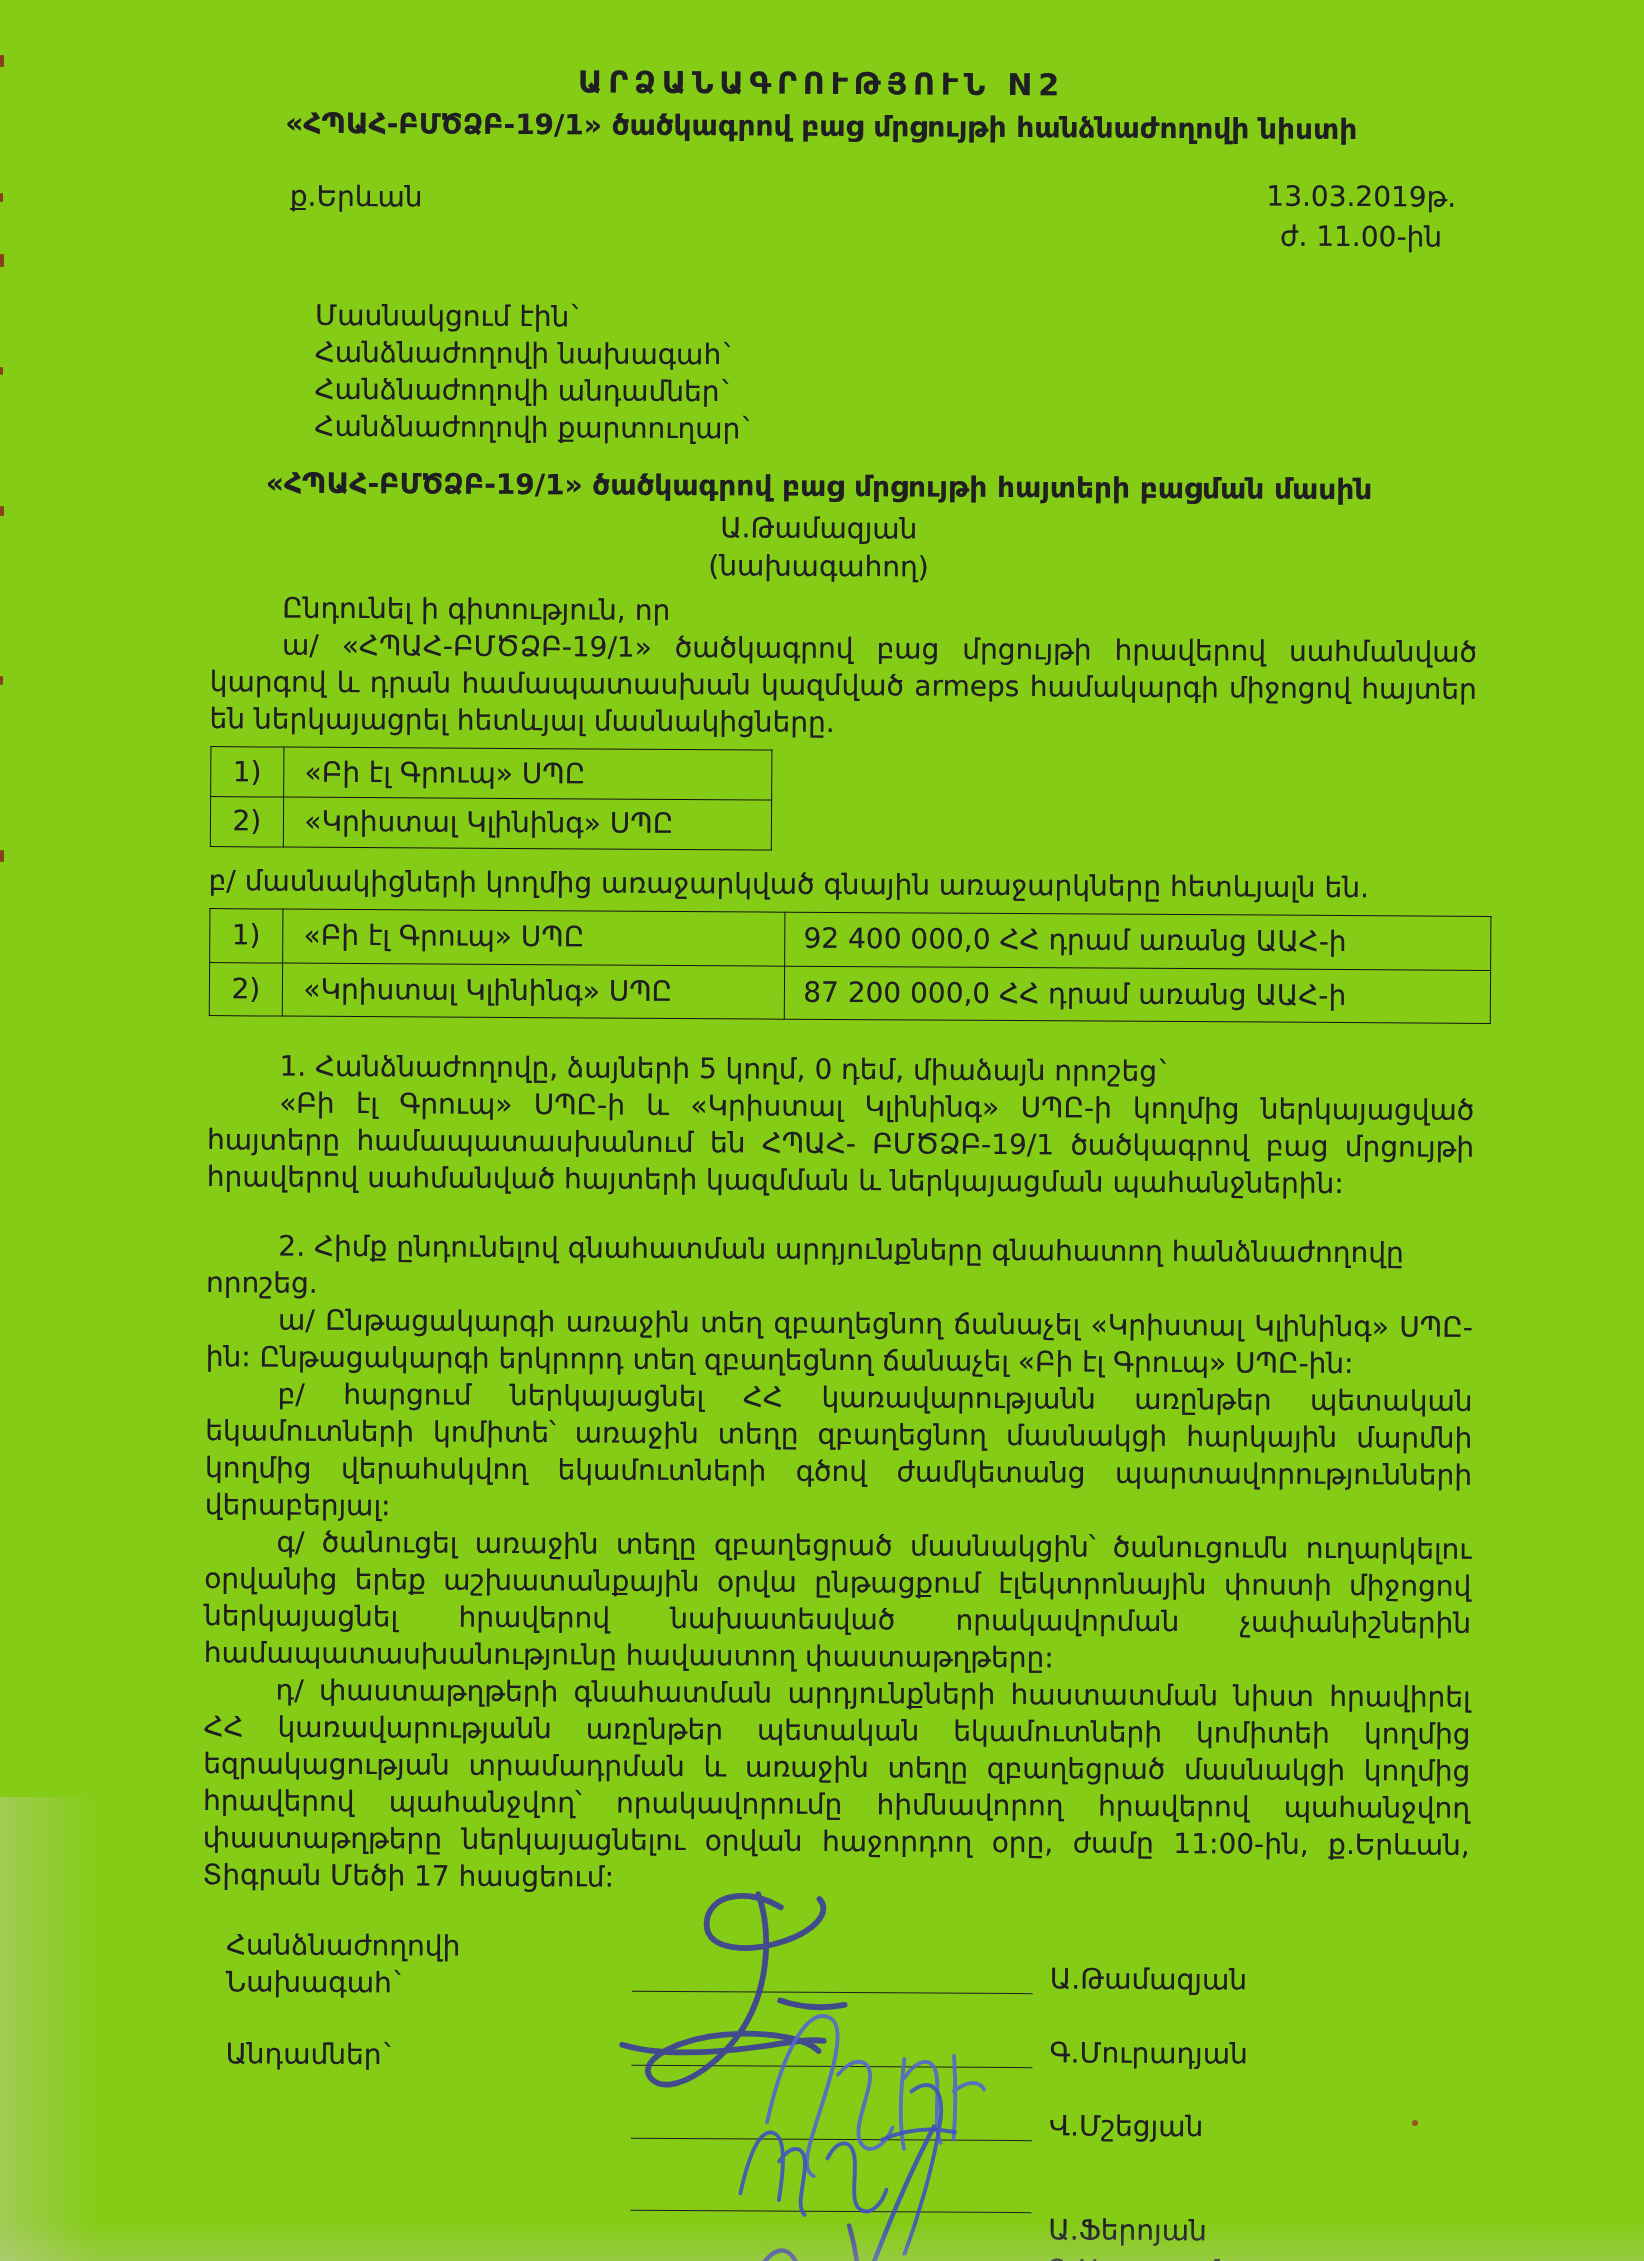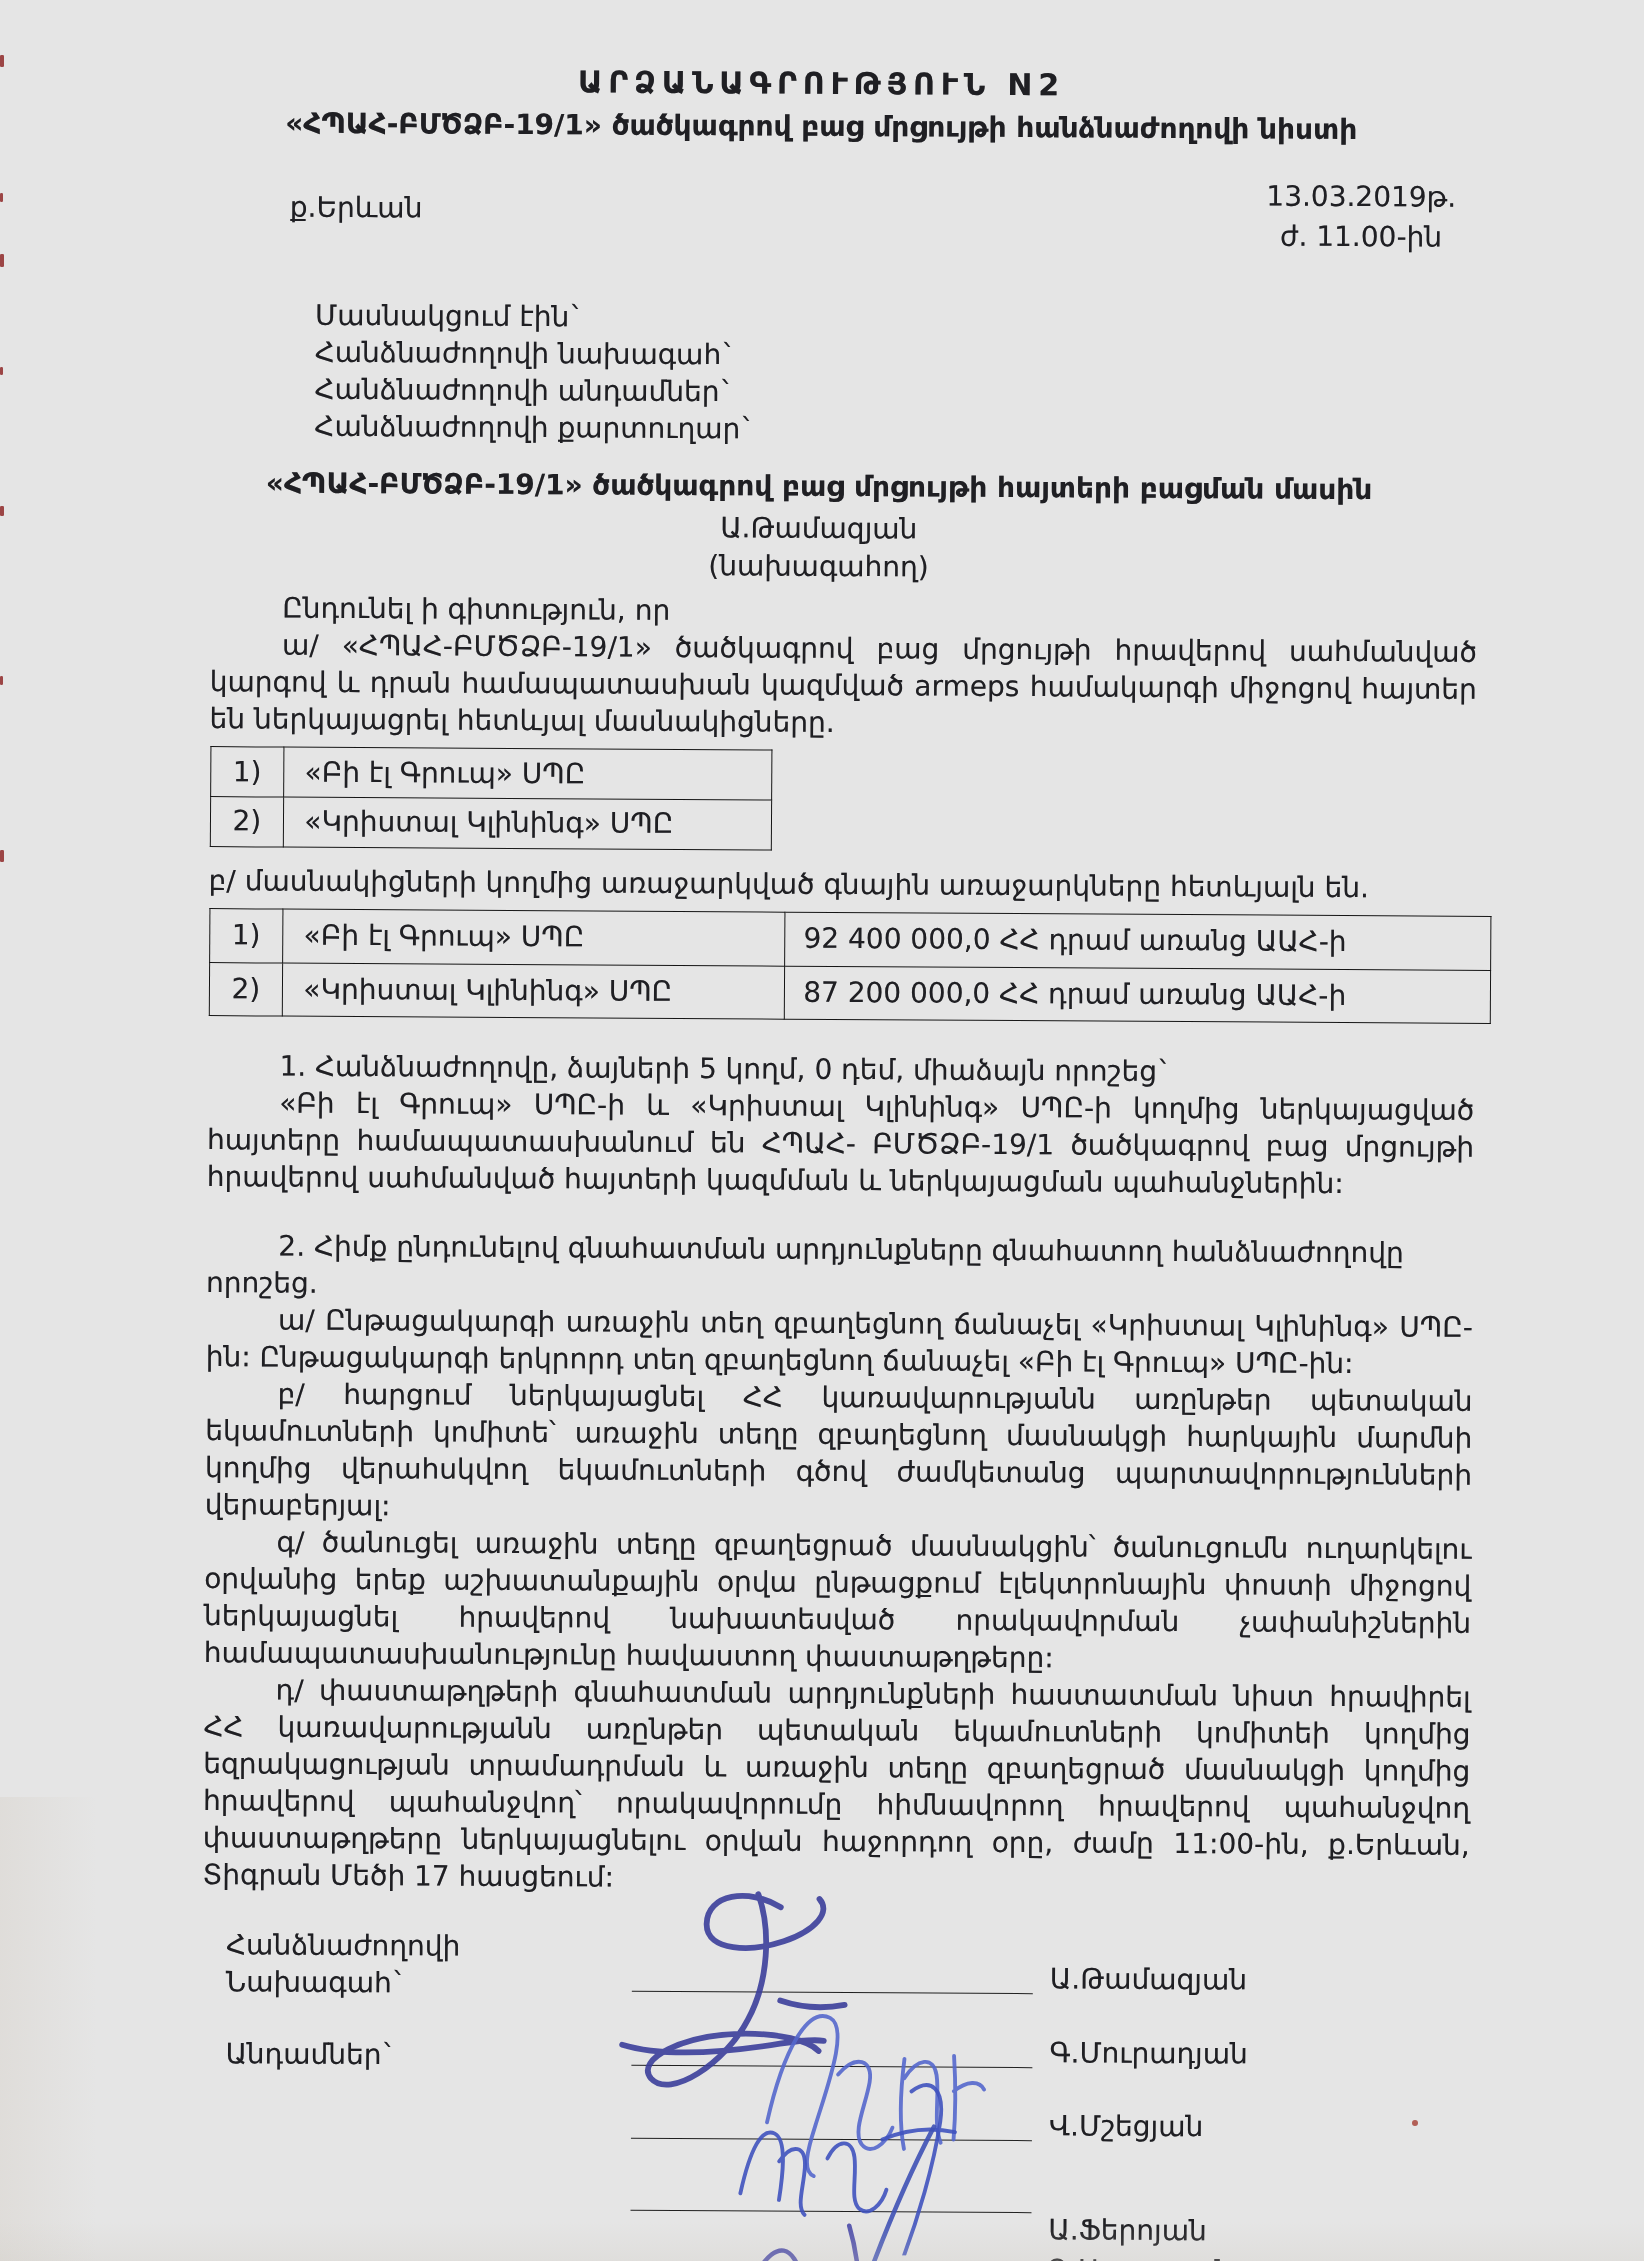--- a/index.html
+++ b/index.html
@@ -1,40 +1,40 @@
 <!DOCTYPE html>
 <html style="font-size:10.3px"><head>
 <meta charset="utf-8">
 <style>
   html,body { margin:0; padding:0; background:#9a9a9a; }
   .page {
     position:relative;
     width:1644px; height:2261px;
     margin:0 auto;
-    background:#e5e5e5;
+    background:#84cc16;
     overflow:hidden;
     font-family:"DejaVu Sans","Liberation Sans",sans-serif;
     color:#1f1f23;
   }
   .tilt { position:relative; transform:rotate(0.35deg); transform-origin:193px 0; }
   .soft { text-shadow:0 0 0.6px rgba(30,30,35,.45); }
 
   .doc-title {
     padding-top:62px;
     text-align:center;
     font-size:30px; font-weight:bold;
     letter-spacing:5.8px;
   }
   .doc-subtitle {
     margin-top:9px;
     text-align:center;
     font-size:28px; font-weight:bold;
   }
   .city-date-row { position:relative; height:122px; margin-top:31px; }
-  .city { position:absolute; left:291px; top:20px; font-size:28px; }
+  .city { position:absolute; left:291px; top:9px; font-size:28px; }
   .datetime { position:absolute; left:1256px; top:0; width:213px; text-align:center; font-size:28px; line-height:40px; }
 
   .participants { margin-left:317px; margin-top:3.9px; font-size:28px; line-height:37px; }
 
   .subject-block { margin-top:22px; text-align:center; }
   .subject { font-size:28px; font-weight:bold; }
   .presiding-name { margin-top:9px; font-size:28px; }
   .presiding-role { margin-top:5.2px; font-size:28px; }
 
   .body-text { margin-left:214px; margin-right:163px; font-size:28px; line-height:37px; }

